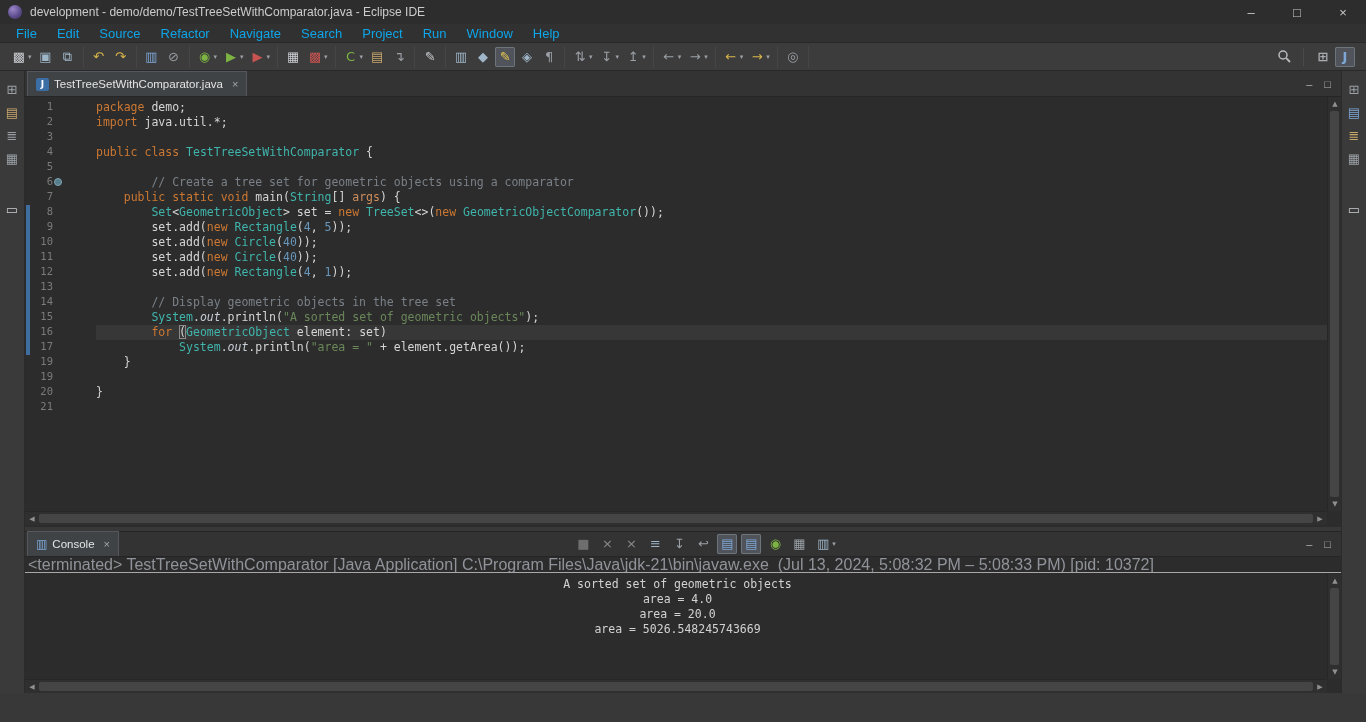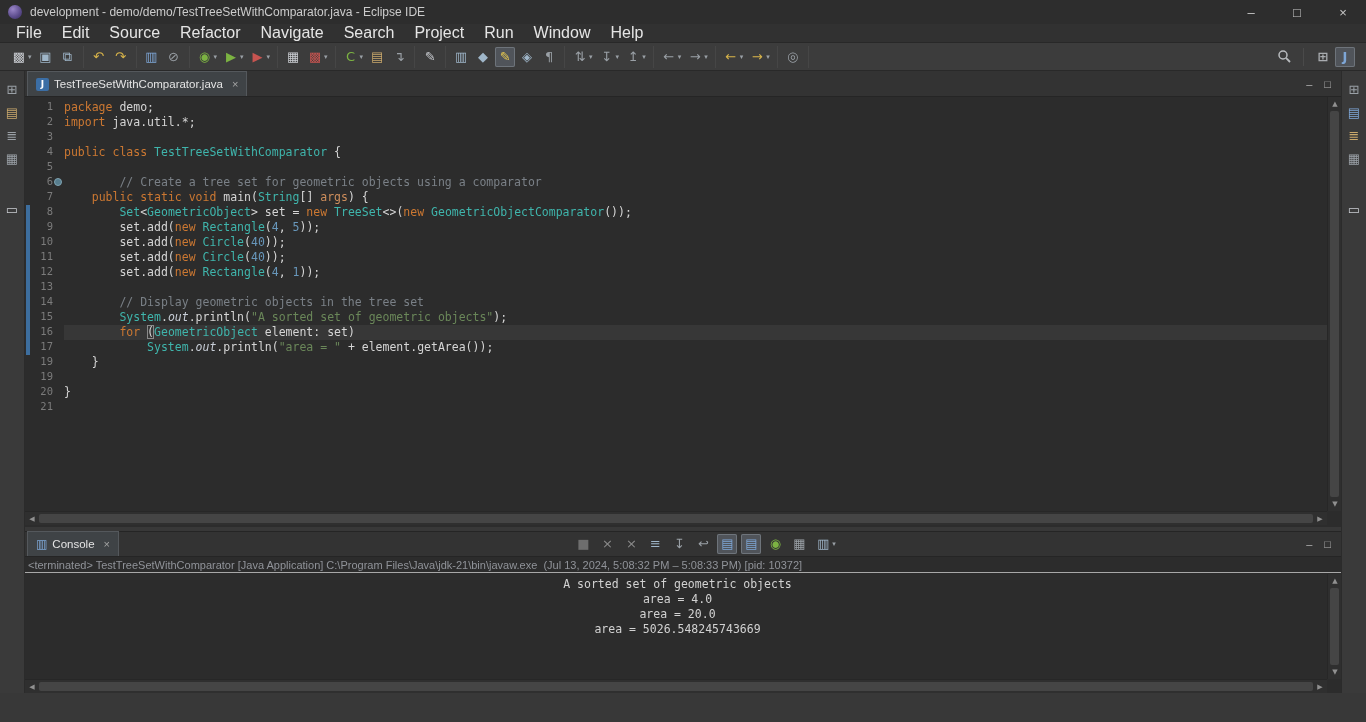--- a/index.html
+++ b/index.html
@@ -9,21 +9,21 @@
   
   .titlebar { position:absolute; top:0; left:0; width:100%; height:24px; background:#2D2D2D; display:flex; align-items:center; }
   .app-icon { width:14px; height:14px; border-radius:50%; margin:0 8px; flex:none;
               background:radial-gradient(circle at 35% 30%, #9a86c8, #5a4a8a 60%, #3a3060); }
   .title { font-size:12px; color:#cccccc; white-space:nowrap; }
   .win-controls { margin-left:auto; display:flex; height:100%; }
   .win-btn { width:46px; height:100%; display:flex; align-items:center; justify-content:center; color:#c8c8c8; font-size:13px; }
 
   
   .menubar { position:absolute; top:24px; left:0; width:100%; height:19px; background:#313131; display:flex; align-items:center; padding-left:6px; border-bottom:1px solid #282828; }
-  .menu-item { padding:0 10px; font-size:16px; color:#e5e5e5; height:100%; display:flex; align-items:center; }
+  .menu-item { padding:0 10px; font-size:13px; color:#0ea5e9; height:100%; display:flex; align-items:center; }
 
   
   .toolbar { position:absolute; top:43px; left:0; width:100%; height:28px; background:#3c3c3c; border-bottom:1px solid #292929; display:flex; align-items:center; padding:0 4px; }
   .tb-left { display:flex; align-items:center; height:100%; }
   .tb-group { display:flex; align-items:center; padding:0 4px; border-right:1px solid #464646; height:22px; }
   .tb-btn { display:flex; align-items:center; padding:2px 2px; margin:0 1px; border-radius:2px; }
   .tb-btn.pressed { background:#50545a; box-shadow:inset 0 0 0 1px #6e747b; }
   .tb-glyph { font-family:"DejaVu Sans", sans-serif; font-size:13px; line-height:16px; width:16px; text-align:center; }
   .tb-dd { font-size:7px; color:#9aa0a6; margin-left:1px; font-family:"DejaVu Sans", sans-serif; }
   .tb-right { margin-left:auto; display:flex; align-items:center; gap:4px; padding-right:6px; }
@@ -48,21 +48,21 @@
   .tabbar-actions { margin-left:auto; display:flex; gap:12px; padding:0 10px; align-items:center; color:#b5b5b5; font-size:11px; align-self:center; }
 
   
   .editor-group { position:absolute; top:0; left:0; width:100%; height:456px; background:#2c2c2c; }
   .editor-body { position:absolute; top:26px; left:0; right:0; height:414px; }
   .gutter { position:absolute; left:0; top:0; bottom:0; width:38px; padding-top:3px; }
   .gutter-row { height:15px; font:10.5px "DejaVu Sans Mono", monospace; color:#7b7b7b; text-align:right; padding-right:10px; position:relative; }
   .run-marker { position:absolute; right:1px; top:3px; width:8px; height:8px; border-radius:50%; background:#577d8e; border:1px solid #7fa3b2; }
   .range-indicator { position:absolute; left:1px; width:4px; background:var(--c-range); }
   .code { position:absolute; left:39px; top:0; right:14px; bottom:0; padding-top:3px; overflow:hidden; }
-  .code-line { height:15px; font:11.5px "DejaVu Sans Mono", monospace; white-space:pre; color:var(--c-pl); }
+  .code-line { height:15px; font:11.5px "DejaVu Sans Mono", monospace; white-space:pre; color:var(--c-pl);margin-left:32px; }
   .code-line.current { background:#373737; }
   .tok-kw{color:var(--c-kw);} .tok-ty{color:var(--c-ty);} .tok-pl{color:var(--c-pl);}
   .tok-cm{color:var(--c-cm);} .tok-st{color:var(--c-st);} .tok-nm{color:var(--c-nm);}
   .tok-fl{color:var(--c-fl); font-style:italic;} .tok-pr{color:var(--c-pr);}
   .tok-br{color:var(--c-pl); box-shadow:inset 0 0 0 1px #8a8a8a;}
 
   
   .vscroll { position:absolute; right:0; top:0; bottom:0; width:14px; background:#2f2f2f; border-left:1px solid #272727; }
   .arrow { position:absolute; width:14px; height:14px; color:#909090; font-size:7px; display:flex; align-items:center; justify-content:center; font-family:"DejaVu Sans", sans-serif; }
   .arrow.up{top:0; left:0;} .arrow.down{bottom:0; left:0;}
@@ -70,21 +70,21 @@
   .hscroll { position:absolute; left:0; right:14px; height:14px; background:#2f2f2f; border-top:1px solid #272727; }
   .arrow.left{left:0; top:0;} .arrow.right{right:0; top:0;}
   .hthumb { position:absolute; left:14px; right:14px; top:2px; bottom:2px; background:#454545; border-radius:2px; }
 
   .sash { position:absolute; top:456px; left:0; width:100%; height:4px; background:#383838; }
 
   
   .console-group { position:absolute; top:460px; left:0; width:100%; height:162px; background:#2c2c2c; }
   .console-tabbar { border-top:1px solid #252525; }
   .console-toolbar { margin-left:auto; display:flex; align-items:center; gap:2px; align-self:center; padding-right:4px; }
-  .console-status { height:16px; line-height:16px; font-size:11px; color:var(--c-terminated_text); padding-left:3px; border-bottom:1px solid #a8a8a8; white-space:pre; overflow:hidden; }
+  .console-status { height:16px; line-height:16px; font-size:16px; color:var(--c-terminated_text); padding-left:3px; border-bottom:1px solid #a8a8a8; white-space:pre; overflow:hidden; }
   .console-out { position:absolute; top:43px; left:0; right:14px; bottom:14px; padding:3px 0 0 3px; overflow:hidden; }
   .console-line { height:15px; font:11.5px "DejaVu Sans Mono", monospace; white-space:pre; color:var(--c-console_text);text-align:center; }
   .console-vscroll { top:43px; bottom:14px; }
   .console-hscroll { bottom:0; }
 
   
   .statusbar { position:absolute; top:693px; left:0; width:100%; height:29px; background:#333333; border-top:1px solid #232323; font-size:11.5px; color:#c8c8c8; }
   .sb-cell { position:absolute; top:0; height:100%; display:flex; align-items:center; white-space:nowrap; }
   .sb-sep { position:absolute; top:5px; bottom:5px; width:1px; background:#4a4a4a; }
   .sb-handle { position:absolute; top:0; height:100%; display:flex; align-items:center; color:#808080; font-size:13px; }

